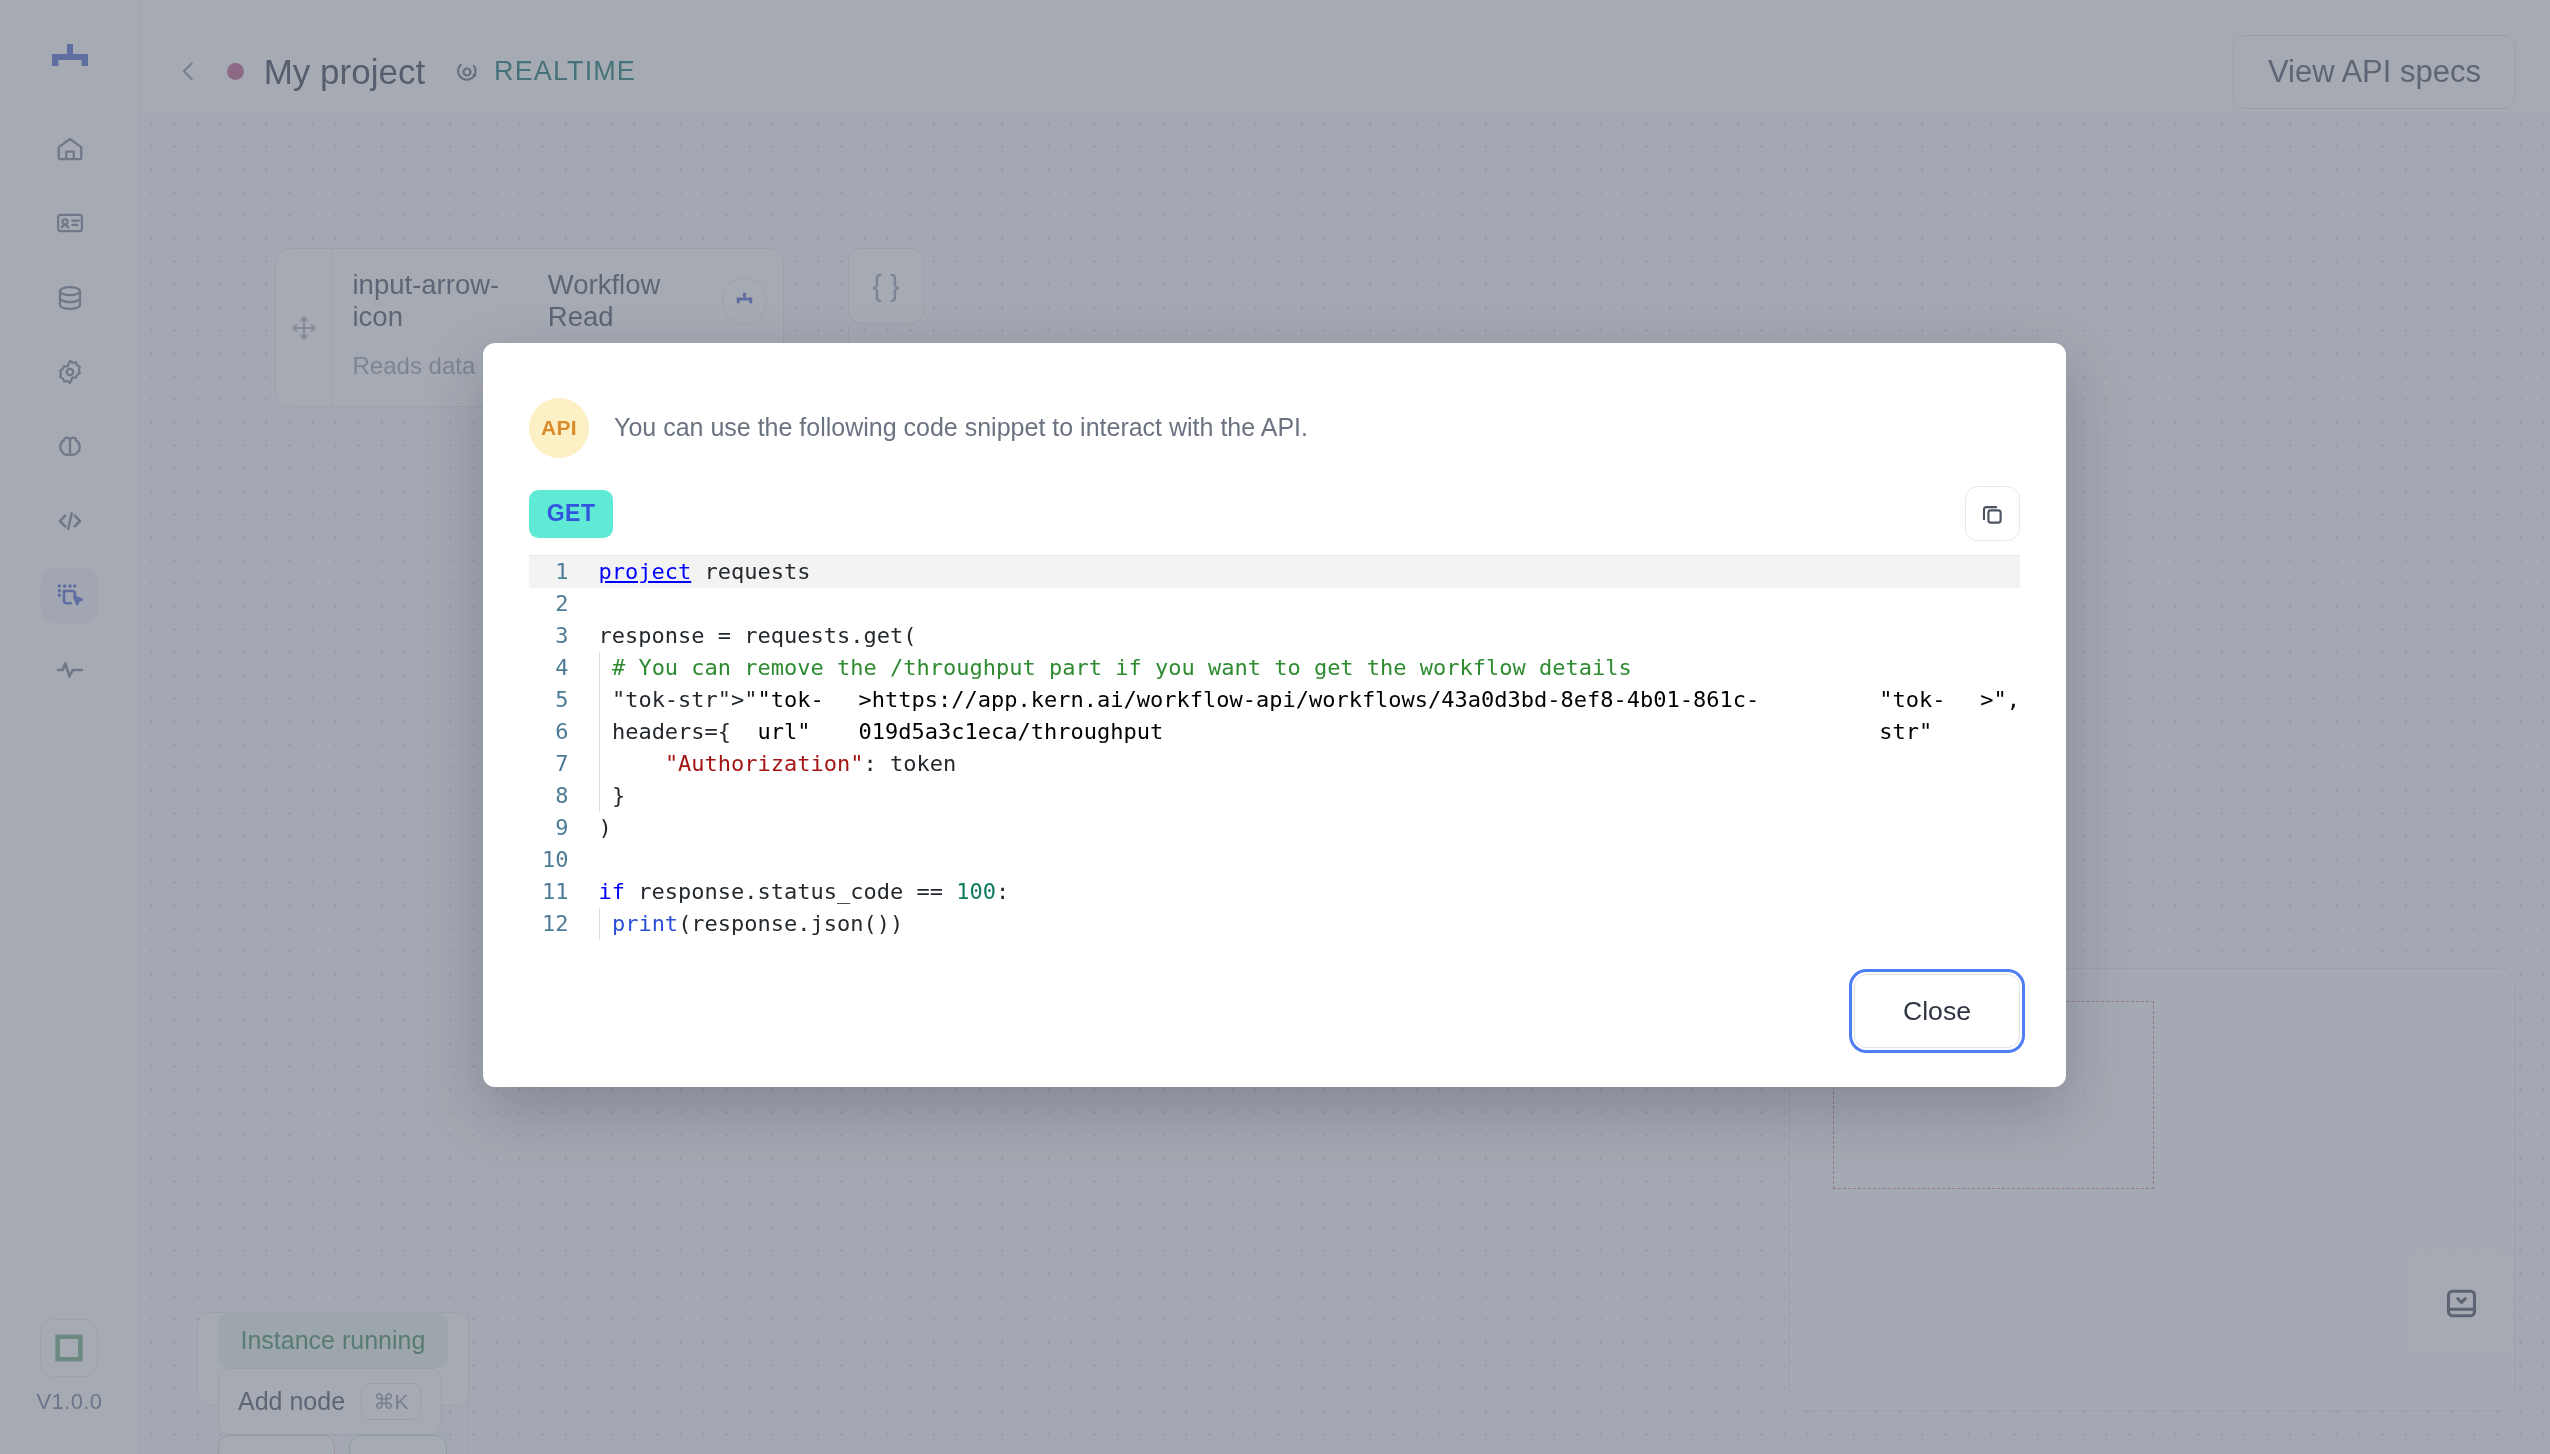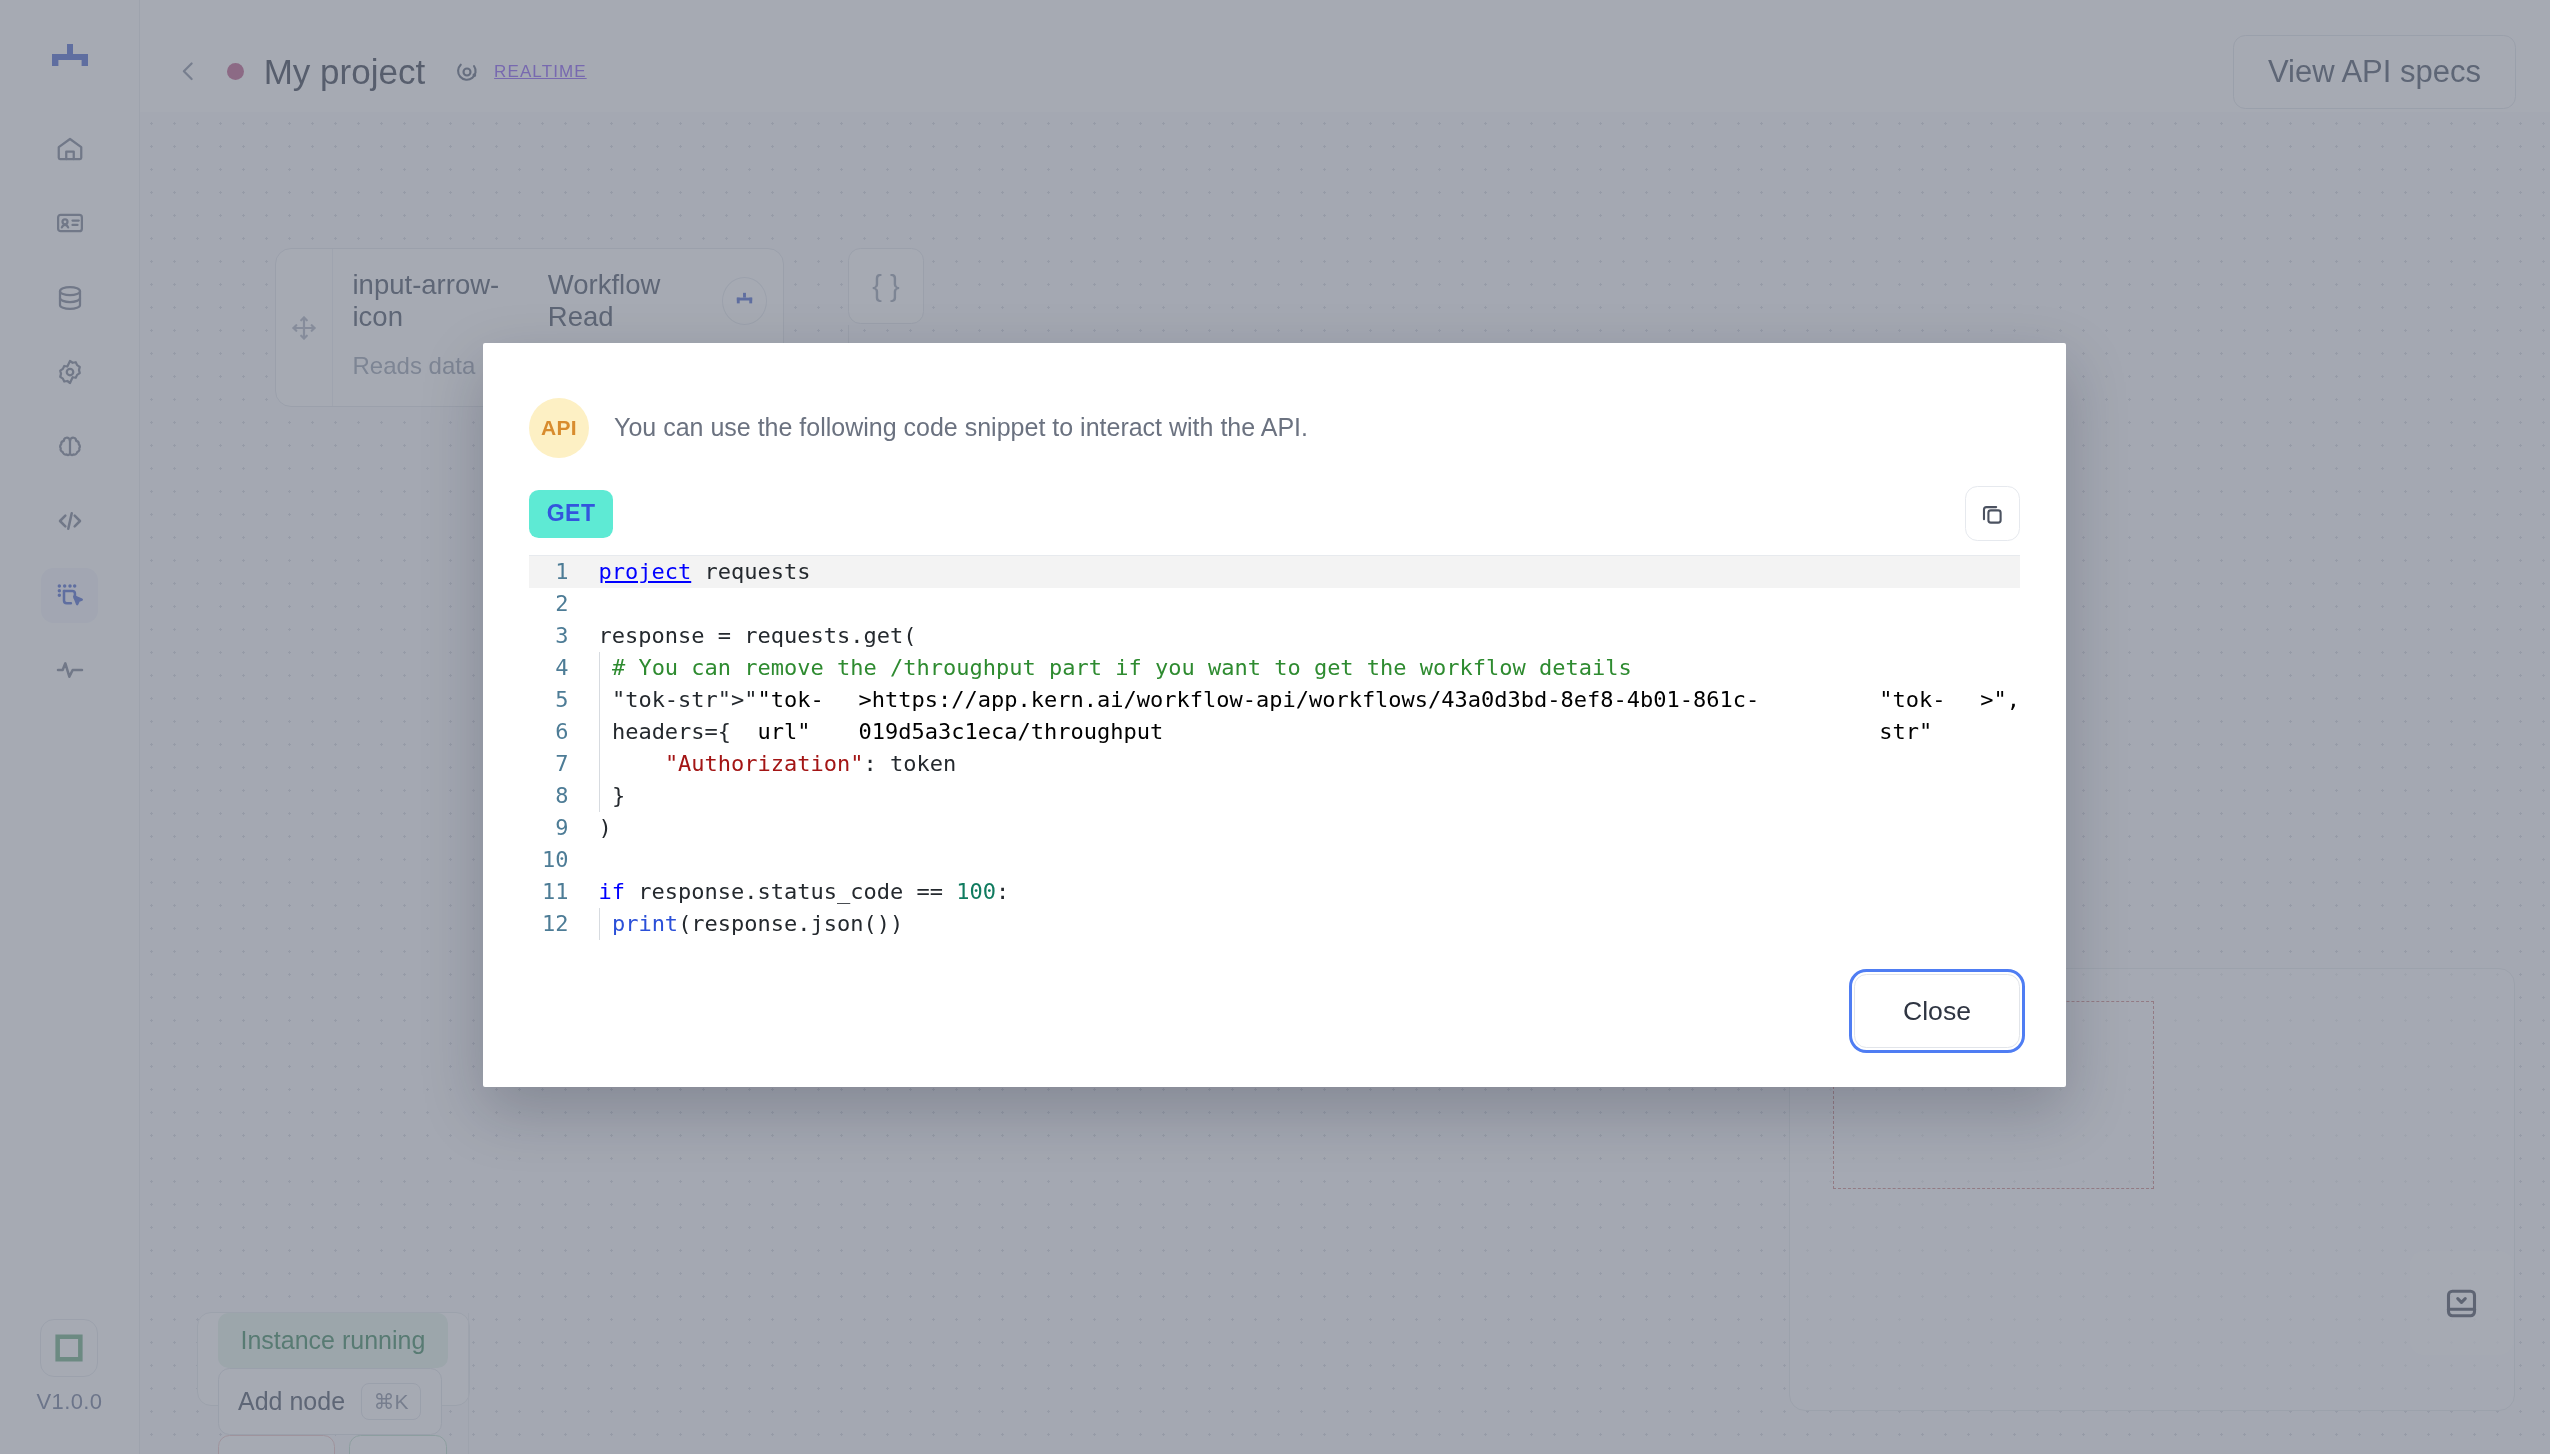--- a/index.html
+++ b/index.html
@@ -50,21 +50,21 @@
   
   #header {
     position: absolute; left: 140px; top: 16px; right: 0; height: 112px;
     background: #ffffff; border-bottom: 0.9px solid #eceef1;
     display: flex; align-items: center; padding: 0 34px 0 30px;
   }
   #back-chevron { width: 37px; height: 37px; display: flex; align-items: center; justify-content: center; color: #8a92a3; cursor: pointer; }
   .proj-dot { width: 17.7px; height: 17.7px; border-radius: 50%; background: #bf5f8c; margin-left: 19.5px; }
   #proj-title { font-size: 35px; color: #3b4252; margin-left: 19.5px; font-weight: 400; }
   #realtime-wrap { display: flex; align-items: center; gap: 12.4px; margin-left: 26.6px; color: #606a7d; }
-  #realtime-label { font-size: 17px; letter-spacing: 1.1px; color: #8b5cf6; text-decoration: underline; }
+  #realtime-label { font-size: 27px; letter-spacing: 1.1px; color: #0f766e; }
   #view-api-specs {
     margin-left: auto; height: 74px; padding: 0 34px;
     border: 0.9px solid #e2e5ea; border-radius: 12.4px; background: #fff;
     font-size: 31px; color: #4b5566; cursor: pointer;
     display: flex; align-items: center;
   }
 
   
   #canvas {
     position: absolute; left: 140px; top: 112px; right: 0; bottom: 0;
@@ -153,21 +153,21 @@
   #collapse-btn {
     position: absolute; right: 37px; bottom: 99px; width: 103px; height: 104px;
     border-radius: 14px; background: rgba(255,255,255,0.6);
     display: flex; align-items: center; justify-content: center; color: #4b5260; cursor: pointer;
   }
 
   
   #modal {
     position: absolute; z-index: 60;
     left: 483px; top: 343px; width: 1583px; height: 744px;
-    background: #ffffff; border-radius: 2px;
+    background: #ffffff; border-radius: 12px;
     box-shadow: 0 23px 62px rgba(16,24,40,0.22);
     padding: 50px 46px 39px 46px;
     display: flex; flex-direction: column;
   }
   #modal-head { display: flex; align-items: flex-start; gap: 25px; }
   #api-avatar {
     width: 60px; height: 60px; border-radius: 50%;
     background: #fdf0c4; color: #d88c2e;
     font-size: 21px; font-weight: bold; letter-spacing: 0.4px;
     display: flex; align-items: center; justify-content: center;

